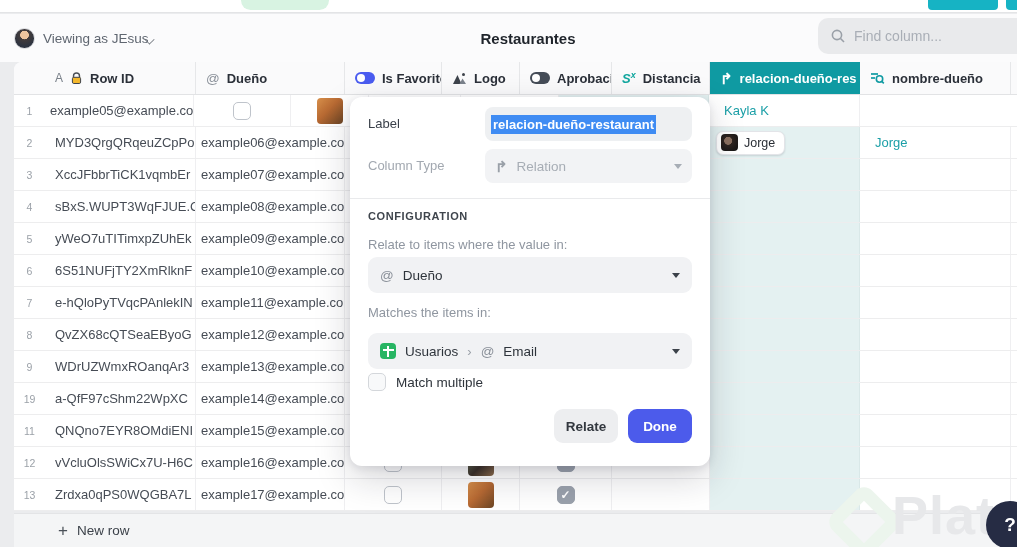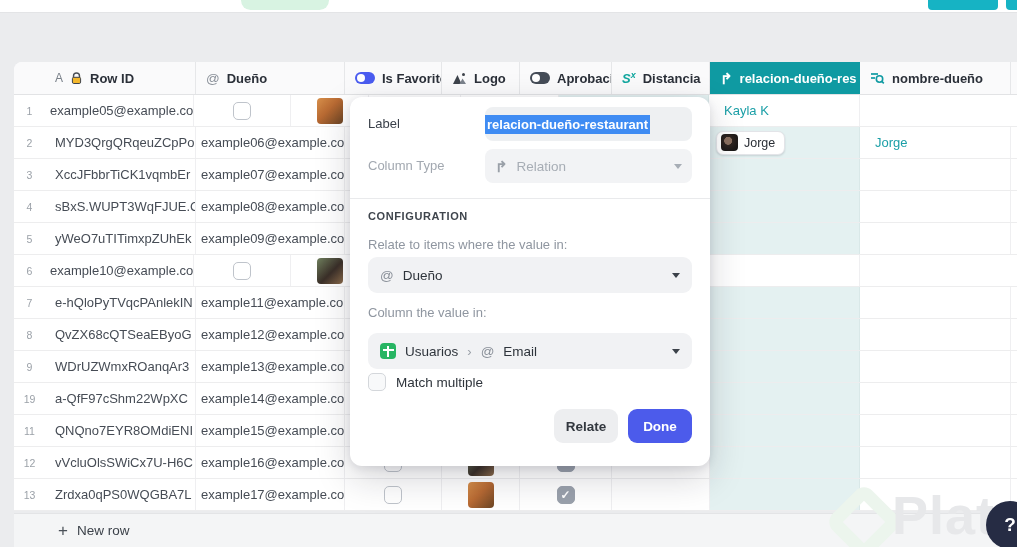--- a/index.html
+++ b/index.html
@@ -61,21 +61,21 @@
   .av-kayla { background:radial-gradient(circle at 38% 38%, #e8b9a0 32%, #4a3631 34%, #26202a 80%); }
   .av-jorge { background:radial-gradient(circle at 42% 40%, #8a6f5f 26%, #2e2420 30%, #171515 85%); }
 
   .tfooter { position:absolute; left:14px; top:513px; width:1003px; height:34px; background:#f4f5f6; border-top:1px solid #e3e4e6; display:flex; align-items:center; padding-left:44px; gap:9px; z-index:4; }
   .plus { font-size:17px; color:#4a5058; font-weight:400; line-height:1; }
   .newrow-label { font-size:13.5px; color:#3c424a; }
 
   
   .modal { position:absolute; left:350px; top:97px; width:360px; height:369px; background:#fff; border-radius:12px; box-shadow:0 12px 36px rgba(20,24,40,.18), 0 2px 8px rgba(20,24,40,.10); z-index:20; }
   .m-label { position:absolute; left:18px; top:10px; height:34px; line-height:34px; font-size:13px; color:#3a404a; }
-  .m-input { position:absolute; left:135px; top:10px; width:207px; height:34px; background:#eef0f2; border-radius:8px; display:flex; align-items:center; overflow:hidden; }
+  .m-input { position:absolute; left:135px; top:10px; width:207px; height:34px; background:#eef0f2; border-radius:8px; display:flex; align-items:center; padding-left:6px; overflow:hidden; }
   .m-input .sel { background:#3f8cf3; color:#fff; font-size:13px; font-weight:700; padding:2px 2px; white-space:nowrap; }
   .m-type-label { position:absolute; left:18px; top:52px; height:34px; line-height:34px; font-size:13px; color:#a2a8b0; }
   .m-type { position:absolute; left:135px; top:52px; width:207px; height:34px; background:#f2f3f5; border-radius:8px; display:flex; align-items:center; gap:9px; padding:0 10px; color:#a7adb5; font-size:13.5px; }
   .m-type .spacer { flex:1; }
   .m-div { position:absolute; left:0; top:101px; width:100%; height:1px; background:#e9eaec; }
   .m-config { position:absolute; left:18px; top:113px; font-size:11px; font-weight:700; letter-spacing:.6px; color:#3f454d; }
   .m-sub { position:absolute; left:18px; font-size:13px; color:#8f96a0; }
   .m-dd { position:absolute; left:18px; width:324px; height:36px; background:#f1f2f4; border-radius:9px; display:flex; align-items:center; padding:0 12px; gap:9px; font-size:13.5px; color:#2e343b; }
   .m-dd .spacer { flex:1; }
   .chev-dn { width:0; height:0; border-left:4.5px solid transparent; border-right:4.5px solid transparent; border-top:5.5px solid #3c424a; }
@@ -103,20 +103,33 @@
 <body>
 
 <div class="page">
 
   <div class="topstrip">
     <div class="pill-green"></div>
     <div class="teal-bit1"></div>
     <div class="teal-bit2"></div>
   </div>
 
+  <div class="toolbar">
+    <div class="avatar"></div>
+    <div class="viewing">Viewing as JEsus</div>
+    <div class="chev-sm"></div>
+    <div class="title">Restaurantes</div>
+    <div class="search">
+      <svg width="16" height="16" viewBox="0 0 16 16">
+          <circle cx="7" cy="7" r="4.6" fill="none" stroke="#9aa0a8" stroke-width="1.6"></circle>
+          <line x1="10.5" y1="10.5" x2="14" y2="14" stroke="#9aa0a8" stroke-width="1.6"></line>
+        </svg>
+      <input placeholder="Find column..." style="">
+    </div>
+  </div>
 
   <div class="theader">
     <div class="hc first" style="width:31px"></div>
     <div class="hc" style="width:151px">
       <span class="icon-letter">A</span>
       <svg width="13" height="13" viewBox="0 0 13 13">
           <path d="M3.5 5.5V4a3 3 0 0 1 6 0v1.5" fill="none" stroke="#4a4f57" stroke-width="1.4"></path>
           <rect x="2.4" y="5.3" width="8.2" height="6.2" rx="1.4" fill="#f3b72c" stroke="#3e434b" stroke-width="1"></rect>
         </svg>
       <span>Row ID</span>
@@ -260,20 +273,21 @@
         <div class="td center" style="width: 92px;">
           <span class="cb checked">✓</span>
         </div>
         <div class="td " style="width: 98px;"></div>
         <div class="td relc" style="width: 150px;"></div>
         <div class="td nombre" style="width: 151px;"></div>
         <div class="td sliver" style="width: 6px;"></div>
       </div>
       <div class="trow">
         <div class="td num" style="width: 31px;">6</div>
+        <div class="td idc" style="width: 151px;">6S51NUFjTY2XmRlknF</div>
         <div class="td mail" style="width: 149px;">example10@example.com</div>
         <div class="td center" style="width: 97px;">
           <span class="cb"></span>
         </div>
         <div class="td center" style="width: 78px;">
           <span class="thumb thumb-b"></span>
         </div>
         <div class="td center" style="width: 92px;">
           <span class="cb checked">✓</span>
         </div>
@@ -436,21 +450,21 @@
     </div>
     <div class="m-div"></div>
     <div class="m-config">CONFIGURATION</div>
     <div class="m-sub" style="top:140px">Relate to items where the value in:</div>
     <div class="m-dd" style="top:160px">
       <span class="icon-at">@</span>
       <span>Dueño</span>
       <span class="spacer"></span>
       <span class="chev-dn"></span>
     </div>
-    <div class="m-sub" style="top:208px">Column the value in:</div>
+    <div class="m-sub" style="top:208px">Matches the items in:</div>
     <div class="m-dd" style="top:236px">
       <span class="tbl-icon"></span>
       <span>Usuarios</span>
       <span class="gt">›</span>
       <span class="icon-at">@</span>
       <span>Email</span>
       <span class="spacer"></span>
       <span class="chev-dn"></span>
     </div>
     <div class="m-cbrow">

